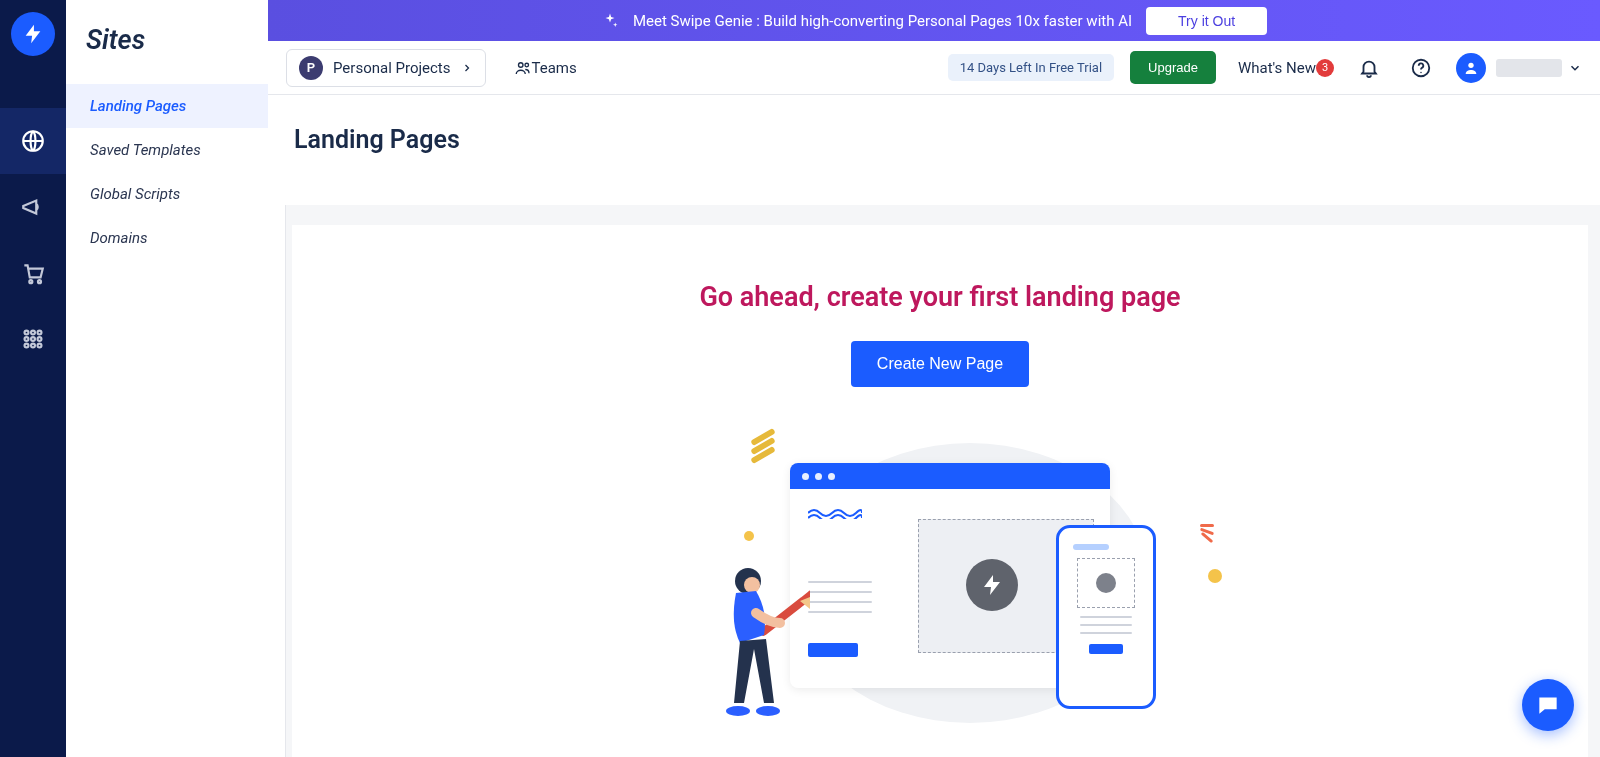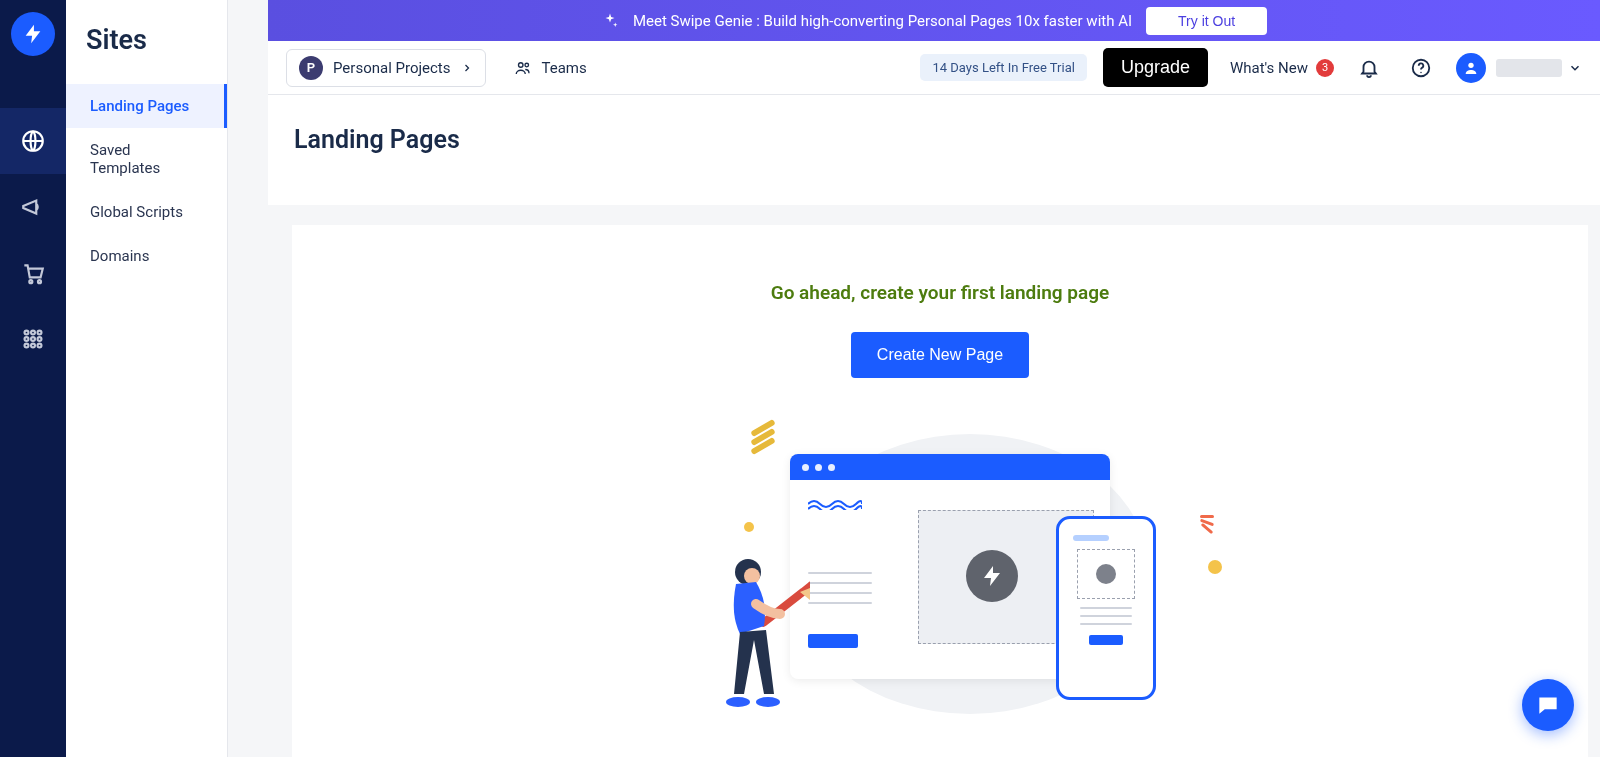--- a/index.html
+++ b/index.html
@@ -7,54 +7,54 @@
 
   
   .icon-rail { position: fixed; left:0; top:0; width:66px; height:100%; background:#0b1a4a; display:flex; flex-direction:column; align-items:center; padding-top:12px; }
   .logo-circle { width:44px; height:44px; border-radius:50%; background:#1b5cff; display:flex; align-items:center; justify-content:center; margin-bottom:52px; }
   .nav-icon { width:66px; height:66px; display:flex; align-items:center; justify-content:center; }
   .nav-icon svg { width:26px; height:26px; stroke:#c3c8d8; fill:none; stroke-width:2; }
   .nav-icon.active { background:#142766; }
   .nav-icon.active svg { stroke:#fff; }
 
   
-  .sidebar { position:fixed; left:66px; top:0; width:162px; height:100%; background:#fff; border-right:1px solid #e5e7ec; }
+  .sidebar { position:fixed; left:66px; top:0; width:220px; height:100%; background:#fff; border-right:1px solid #e5e7ec;font-style:italic; }
   .sidebar-title { font-size:27px; font-weight:600; padding:24px 20px 28px 20px; }
   .side-item { padding:13px 24px; font-size:15px; color:#2a3550; cursor:pointer; }
   .side-item.active { background:#eef2ff; color:#1b5cff; font-weight:500; border-right:3px solid #1b5cff; }
 
   
   .promo { position:fixed; left:268px; top:0; right:0; height:41px; background:linear-gradient(90deg,#5a4fe0,#6a5aff); display:flex; align-items:center; justify-content:center; color:#fff; font-size:15px; gap:14px; }
   .promo strong { font-weight:400; }
   .promo-btn { background:#fff; color:#4b3fe0; border:none; border-radius:4px; padding:6px 32px; font-size:14px; font-weight:500; cursor:pointer; }
 
   
   .header { position:fixed; left:268px; top:41px; right:0; height:54px; background:#fff; border-bottom:1px solid #e5e7ec; display:flex; align-items:center; padding:0 18px; }
   .pill { display:flex; align-items:center; gap:10px; border:1px solid #dcdfe6; border-radius:6px; padding:6px 12px; font-size:15px; cursor:pointer; }
   .pill .badge { width:24px; height:24px; border-radius:50%; background:#3c3c70; color:#fff; display:flex; align-items:center; justify-content:center; font-size:13px; font-weight:600; }
-  .teams { display:flex; align-items:center; gap:10px; margin-left:28px; font-size:15px; cursor:pointer; }
+  .teams { display:flex; align-items:center; margin-left:28px; font-size:15px; cursor:pointer; }
   .spacer { flex:1; }
   .trial-pill { background:#eaf1fb; color:#335186; font-size:13px; padding:6px 12px; border-radius:5px; margin-right:16px; }
-  .upgrade-btn { background:#000000; color:#fff; border:none; font-size:18px; font-weight:500; padding:9px 18px; border-radius:5px; cursor:pointer; }
-  .whatsnew { display:flex; align-items:center; gap:8px; margin-left:22px; font-size:15px; cursor:pointer; }
+  .upgrade-btn { background:#15803d; color:#fff; border:none; font-size:13px; font-weight:500; padding:9px 18px; border-radius:5px; cursor:pointer; }
+  .whatsnew { display:flex; align-items:center; margin-left:22px; font-size:15px; cursor:pointer; }
   .red-badge { background:#e23b3b; color:#fff; border-radius:50%; width:18px; height:18px; font-size:11px; display:flex; align-items:center; justify-content:center; }
   .hicon { width:34px; display:flex; align-items:center; justify-content:center; margin-left:18px; cursor:pointer; }
   .hicon svg { width:22px; height:22px; stroke:#1a2b49; fill:none; stroke-width:2; }
   .avatar { width:30px; height:30px; border-radius:50%; background:#1b5cff; display:flex; align-items:center; justify-content:center; margin-left:18px; }
   .avatar svg { width:16px; height:16px; fill:#fff; }
   .user-drop { width:66px; height:18px; background:#e3e5ea; border-radius:3px; margin-left:10px; }
   .caret { margin-left:6px; }
 
   
   .page-heading { position:fixed; left:268px; top:95px; right:0; height:110px; background:#fff; padding:30px 26px 0 26px; font-size:25px; font-weight:600; color:#1a2b49; }
 
   
   .content-wrap { position:fixed; left:292px; top:225px; right:12px; bottom:0; }
   .card { background:#fff; width:100%; height:100%; display:flex; flex-direction:column; align-items:center; padding-top:56px; }
-  .card h2 { font-size:19px; font-weight:600; color:#4d7c0f; }
+  .card h2 { font-size:27px; font-weight:600; color:#be185d; }
   .primary-btn { margin-top:28px; background:#1b5cff; color:#fff; border:none; font-size:16px; font-weight:500; padding:14px 26px; border-radius:4px; cursor:pointer; }
 
   
   .illus { position:relative; margin-top:46px; width:460px; height:300px; }
   .blob { position:absolute; left:80px; top:10px; width:360px; height:280px; background:#f0f2f5; border-radius:50%; }
   .browser { position:absolute; left:80px; top:30px; width:320px; height:225px; background:#fff; border-radius:8px; box-shadow:0 2px 10px rgba(0,0,0,.08); }
   .browser-bar { height:26px; background:#1b5cff; border-radius:8px 8px 0 0; display:flex; align-items:center; padding-left:12px; gap:6px; }
   .dot { width:7px; height:7px; border-radius:50%; background:#fff; opacity:.9; }
   .wavy { position:absolute; left:18px; top:44px; width:54px; height:12px; }
   .lines { position:absolute; left:18px; top:110px; }

